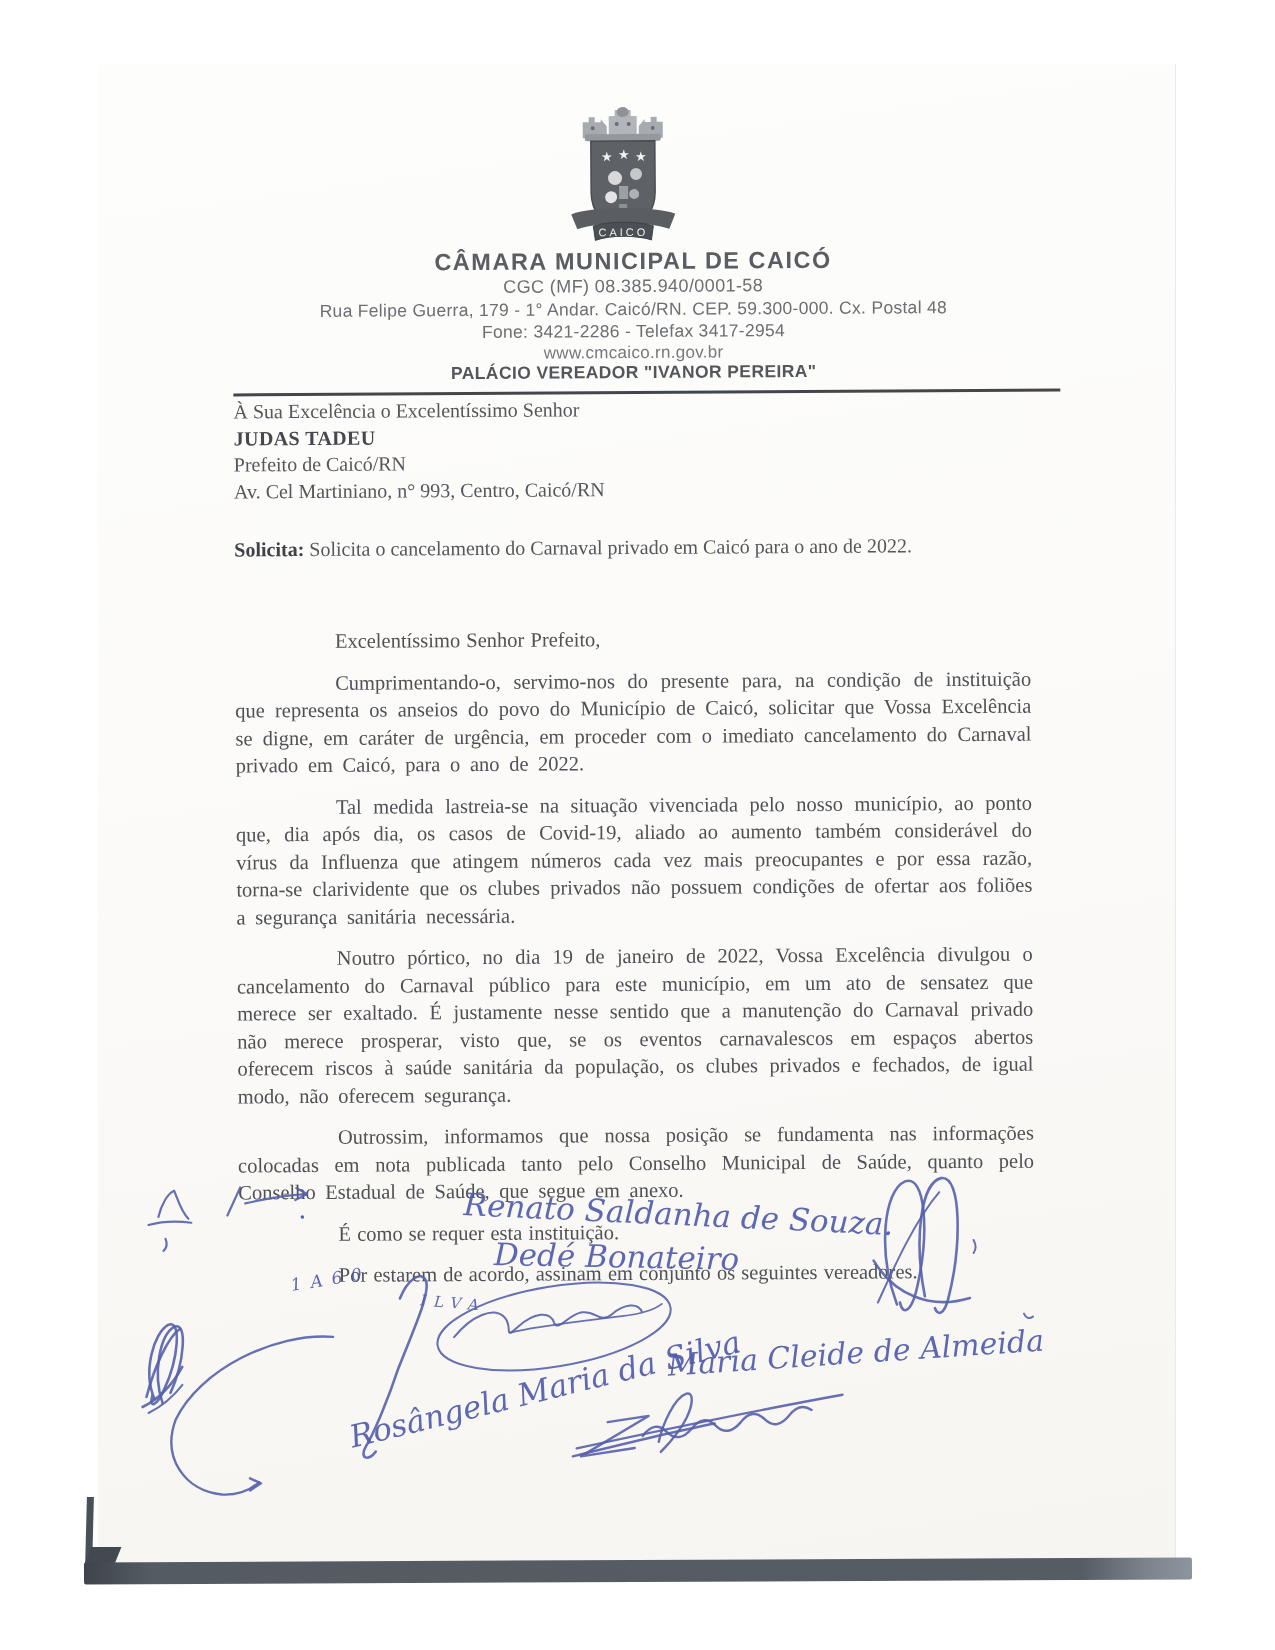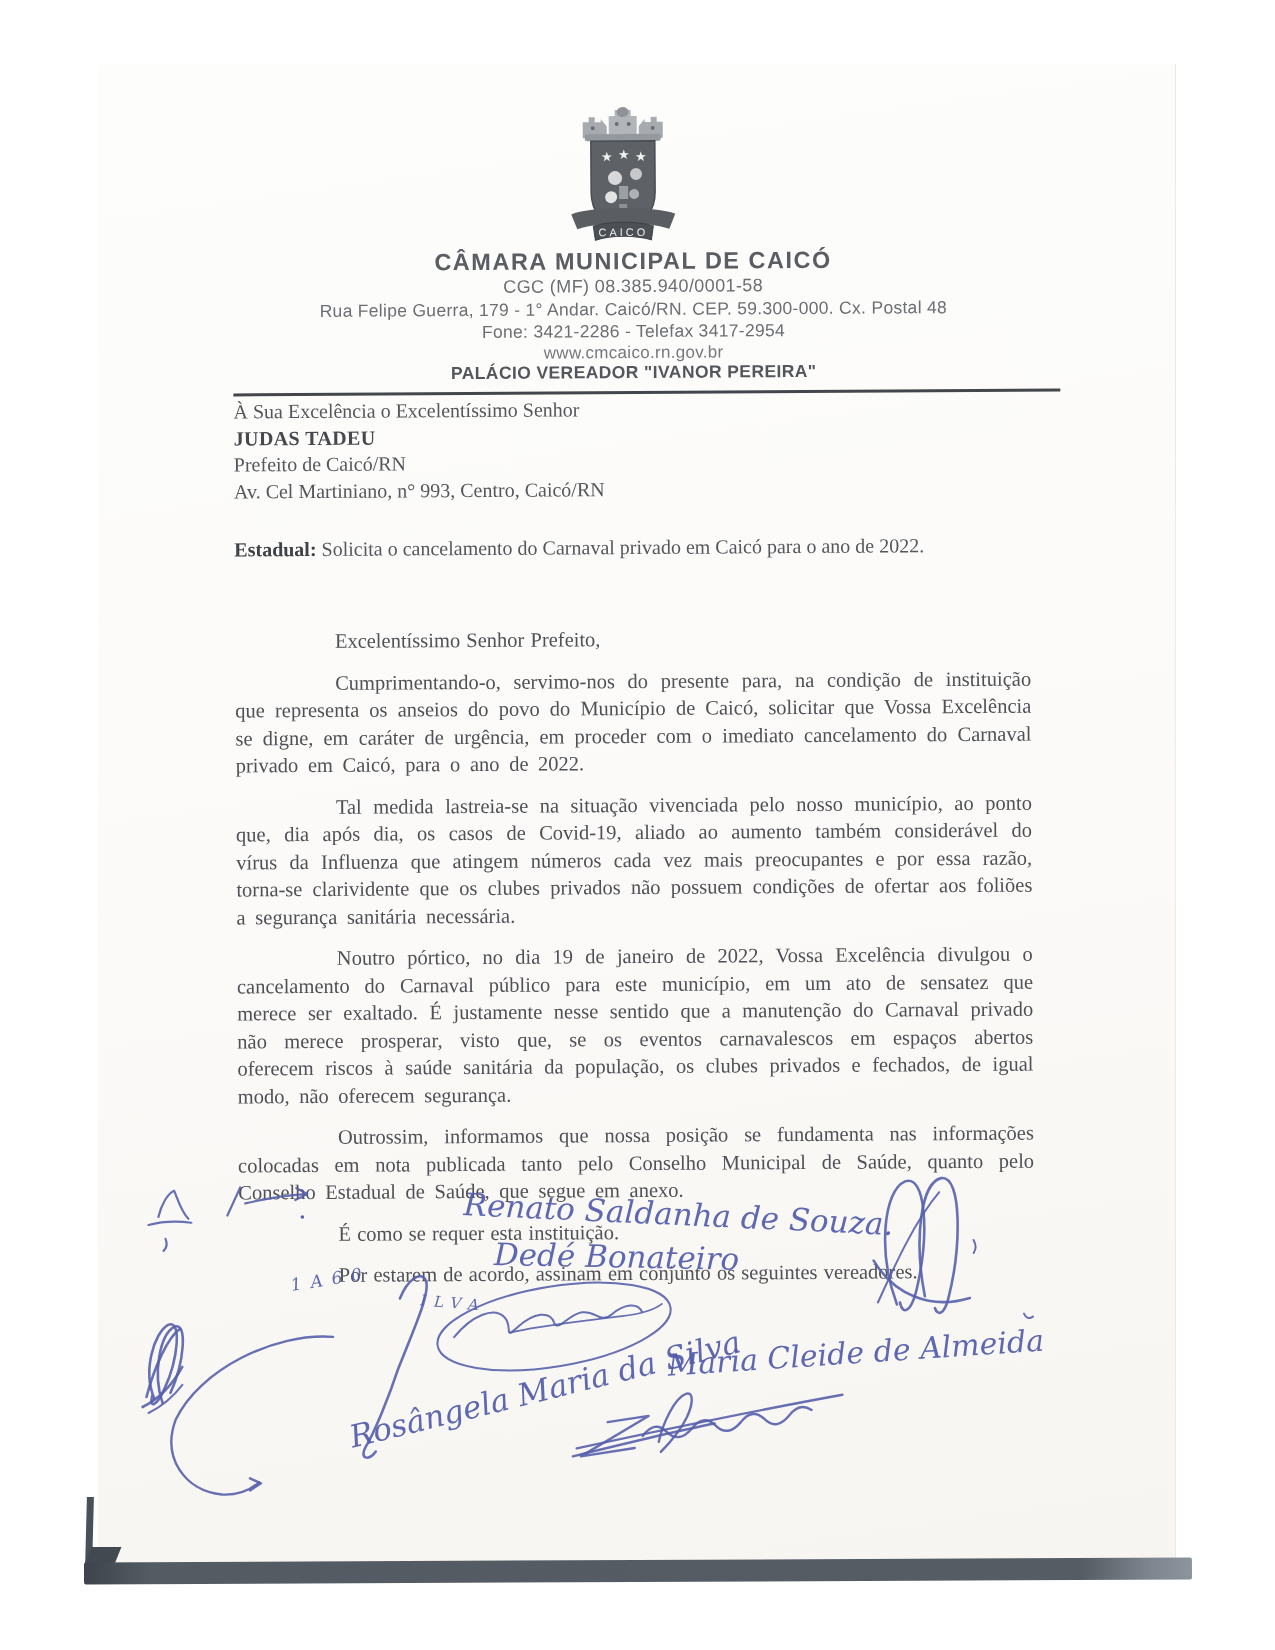--- a/index.html
+++ b/index.html
@@ -102,21 +102,21 @@
     </div>
 
     <div class="recipient">
       <div>À Sua Excelência o Excelentíssimo Senhor</div>
       <div class="bold">JUDAS TADEU</div>
       <div>Prefeito de Caicó/RN</div>
       <div>Av. Cel Martiniano, n° 993, Centro, Caicó/RN</div>
     </div>
 
     <div class="subject">
-      <span class="lbl">Estadual:</span><span> Solicita o cancelamento do Carnaval privado em Caicó para o ano de 2022.</span>
+      <span class="lbl">Solicita:</span><span> Solicita o cancelamento do Carnaval privado em Caicó para o ano de 2022.</span>
     </div>
 
     <div class="body-text">
       <p class="single">Excelentíssimo Senhor Prefeito,</p>
       <p>Cumprimentando-o, servimo-nos do presente para, na condição de instituição que representa os anseios do povo do Município de Caicó, solicitar que Vossa Excelência se digne, em caráter de urgência, em proceder com o imediato cancelamento do Carnaval privado em Caicó, para o ano de 2022.</p>
       <p>Tal medida lastreia-se na situação vivenciada pelo nosso município, ao ponto que, dia após dia, os casos de Covid-19, aliado ao aumento também considerável do vírus da Influenza que atingem números cada vez mais preocupantes e por essa razão, torna-se clarividente que os clubes privados não possuem condições de ofertar aos foliões a segurança sanitária necessária.</p>
       <p>Noutro pórtico, no dia 19 de janeiro de 2022, Vossa Excelência divulgou o cancelamento do Carnaval público para este município, em um ato de sensatez que merece ser exaltado. É justamente nesse sentido que a manutenção do Carnaval privado não merece prosperar, visto que, se os eventos carnavalescos em espaços abertos oferecem riscos à saúde sanitária da população, os clubes privados e fechados, de igual modo, não oferecem segurança.</p>
       <p>Outrossim, informamos que nossa posição se fundamenta nas informações colocadas em nota publicada tanto pelo Conselho Municipal de Saúde, quanto pelo Conselho Estadual de Saúde, que segue em anexo.</p>
       <p class="single">É como se requer esta instituição.</p>
       <p class="single">Por estarem de acordo, assinam em conjunto os seguintes vereadores.</p>

